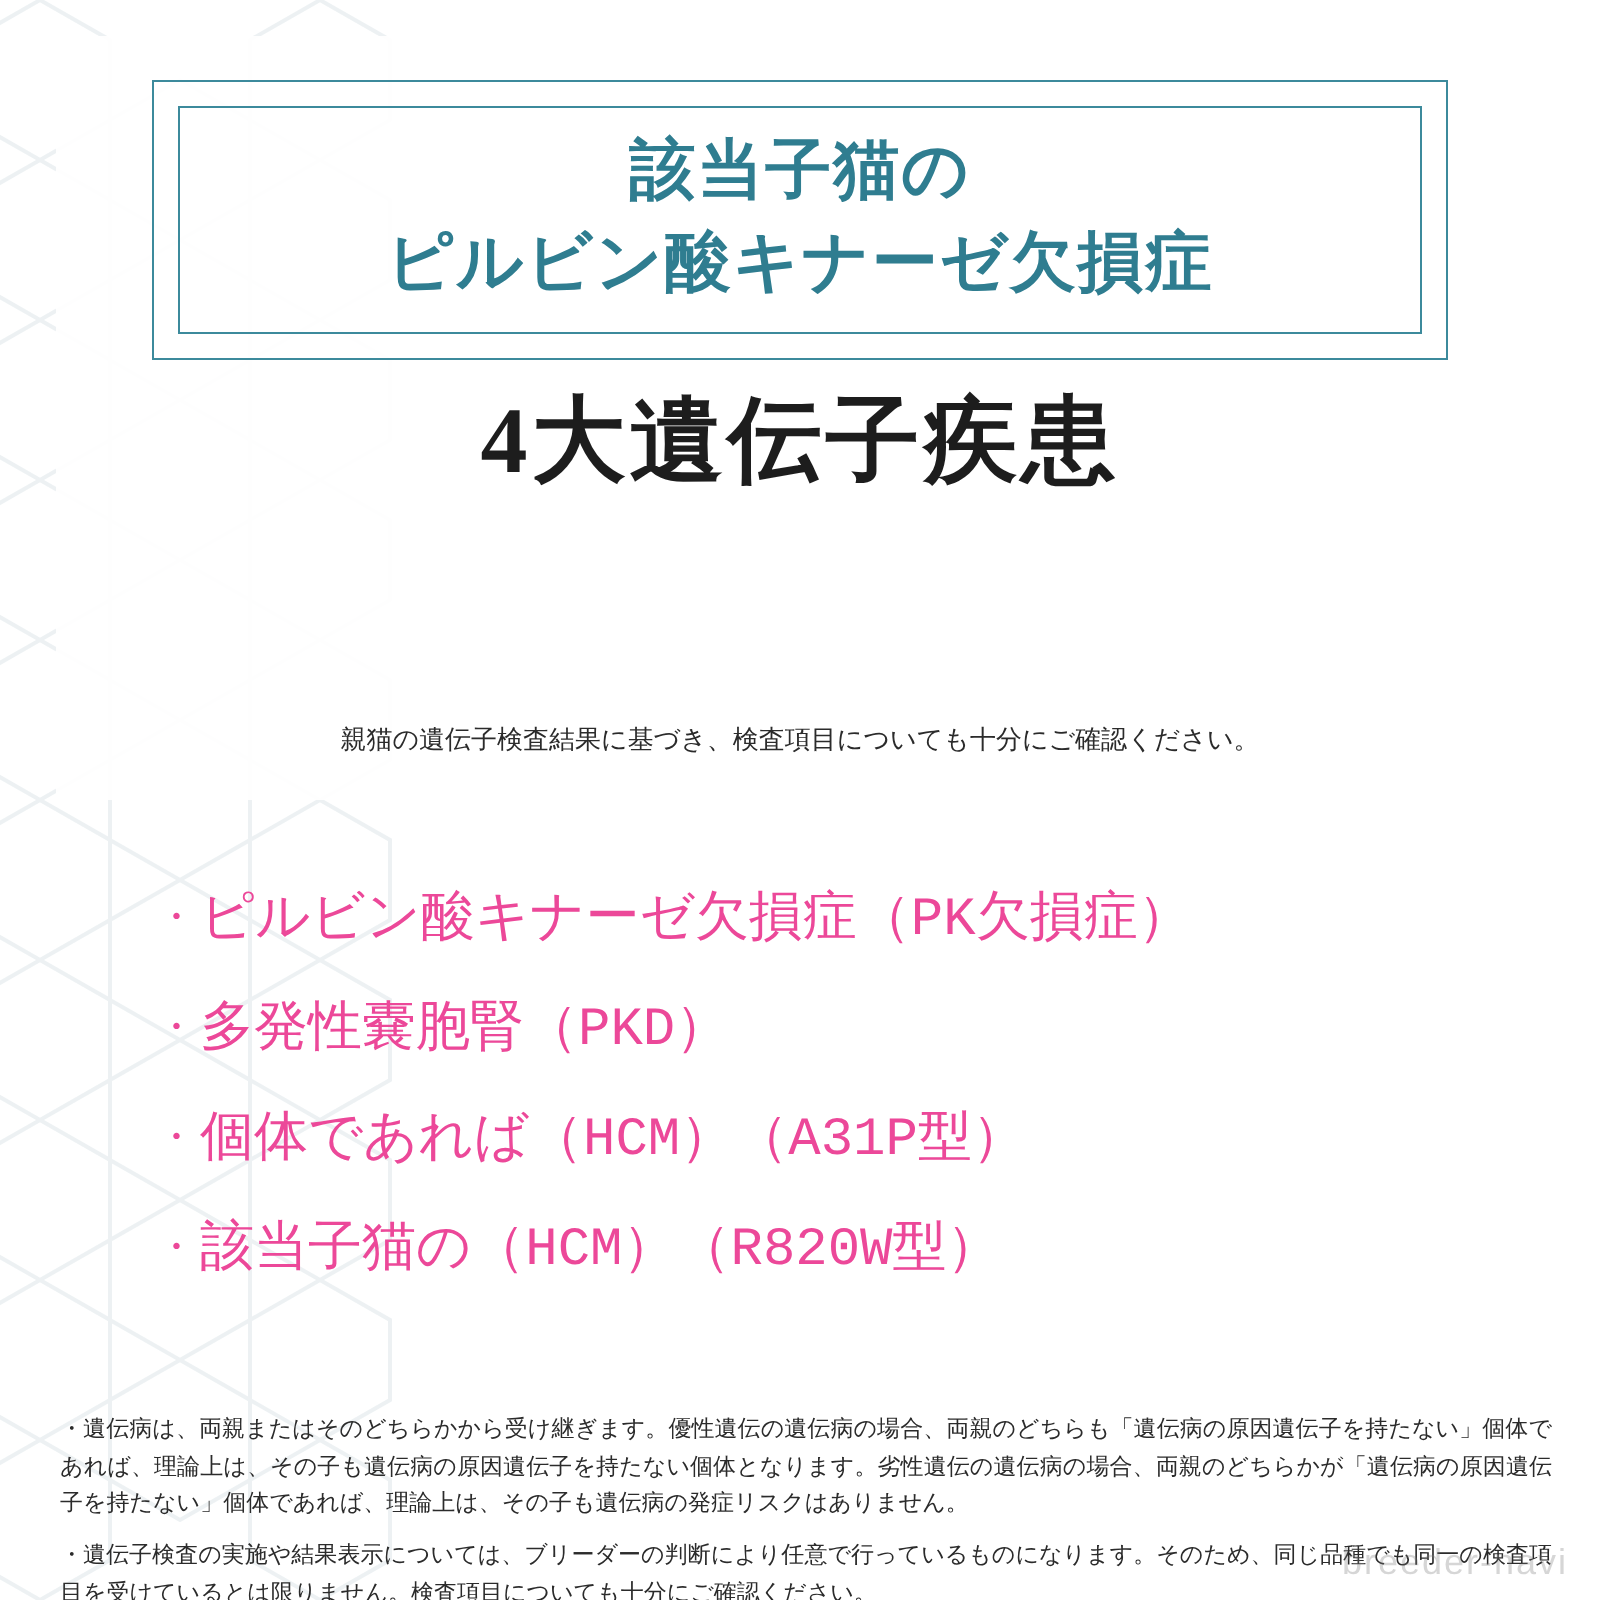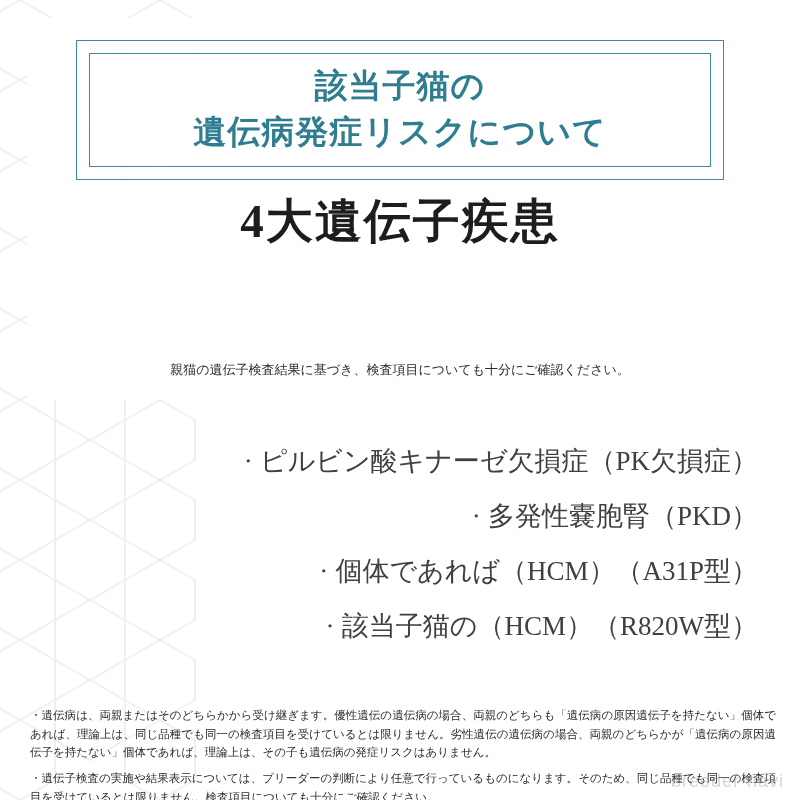--- a/index.html
+++ b/index.html
@@ -115,27 +115,26 @@
 
   
   .disease-list {
     position: absolute;
     left: 78px;
     top: 448px;
     width: 680px;
     z-index: 3;
   }
   .disease-item {
-    font-family: Liberation Serif, serif;
+    font-family: Liberation Mono, monospace;
     font-size: 27px;
     line-height: 1.0;
-    color: #404040;
+    color: #ec4899;
     margin-bottom: 28px;
     white-space: nowrap;
-    text-align: right;
   }
   .bullet-dot {
     font-size: 20px;
     vertical-align: 2px;
     margin-right: 2px;
   }
 
   
   .footnotes {
     position: absolute;
@@ -202,21 +201,21 @@
   </g>
 </svg>
 
 <div class="page">
 
   <div class="headline-panel">
 
     <div class="title-box">
       <div class="title-box-inner">
         <div class="title-line">該当子猫の</div>
-        <div class="title-line">遺伝病発症リスクについて</div>
+        <div class="title-line">ピルビン酸キナーゼ欠損症</div>
       </div>
     </div>
 
     <div class="statement">
       <div class="statement-line">4大遺伝子疾患</div>
     </div>
 
     <div class="note-sub">親猫の遺伝子検査結果に基づき、検査項目についても十分にご確認ください。</div>
   </div>
 
@@ -229,19 +228,19 @@
     </div>
     <div class="disease-item">
       <span class="bullet-dot">・</span><span>個体であれば（HCM）（A31P型）</span>
     </div>
     <div class="disease-item">
       <span class="bullet-dot">・</span><span>該当子猫の（HCM）（R820W型）</span>
     </div>
   </div>
 
   <div class="footnotes">
-    <p class="footnote-p">・遺伝病は、両親またはそのどちらかから受け継ぎます。優性遺伝の遺伝病の場合、両親のどちらも「遺伝病の原因遺伝子を持たない」個体であれば、理論上は、同じ品種でも同一の検査項目を受けているとは限りません。劣性遺伝の遺伝病の場合、両親のどちらかが「遺伝病の原因遺伝子を持たない」個体であれば、理論上は、その子も遺伝病の発症リスクはありません。</p>
+    <p class="footnote-p">・遺伝病は、両親またはそのどちらかから受け継ぎます。優性遺伝の遺伝病の場合、両親のどちらも「遺伝病の原因遺伝子を持たない」個体であれば、理論上は、その子も遺伝病の原因遺伝子を持たない個体となります。劣性遺伝の遺伝病の場合、両親のどちらかが「遺伝病の原因遺伝子を持たない」個体であれば、理論上は、その子も遺伝病の発症リスクはありません。</p>
     <p class="footnote-p">・遺伝子検査の実施や結果表示については、ブリーダーの判断により任意で行っているものになります。そのため、同じ品種でも同一の検査項目を受けているとは限りません。検査項目についても十分にご確認ください。</p>
   </div>
 
   <div class="watermark">breeder-navi</div>
 
 </div>
 
 </body></html>

